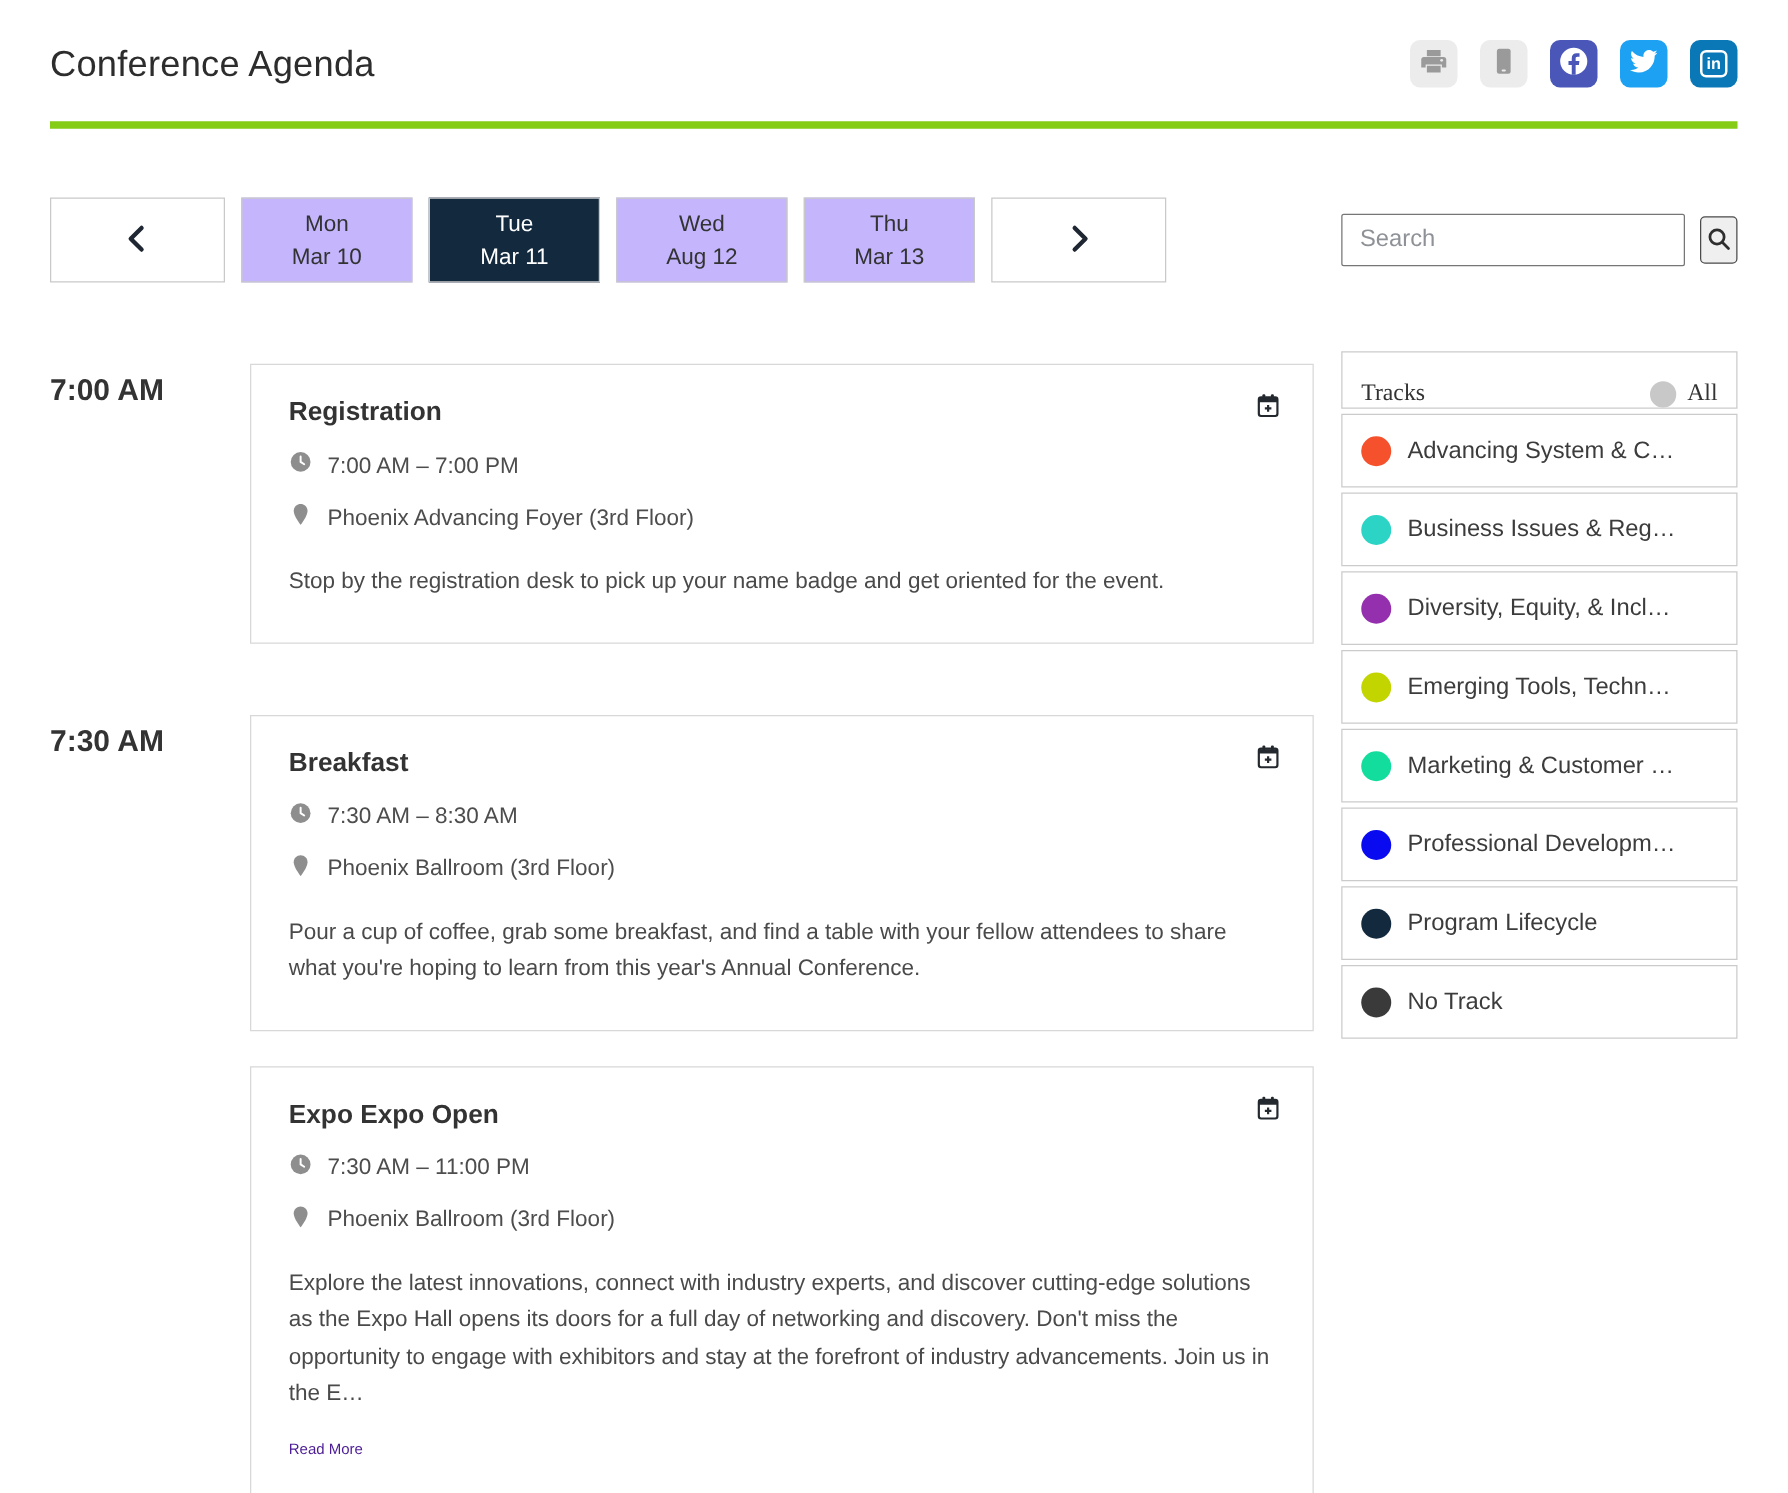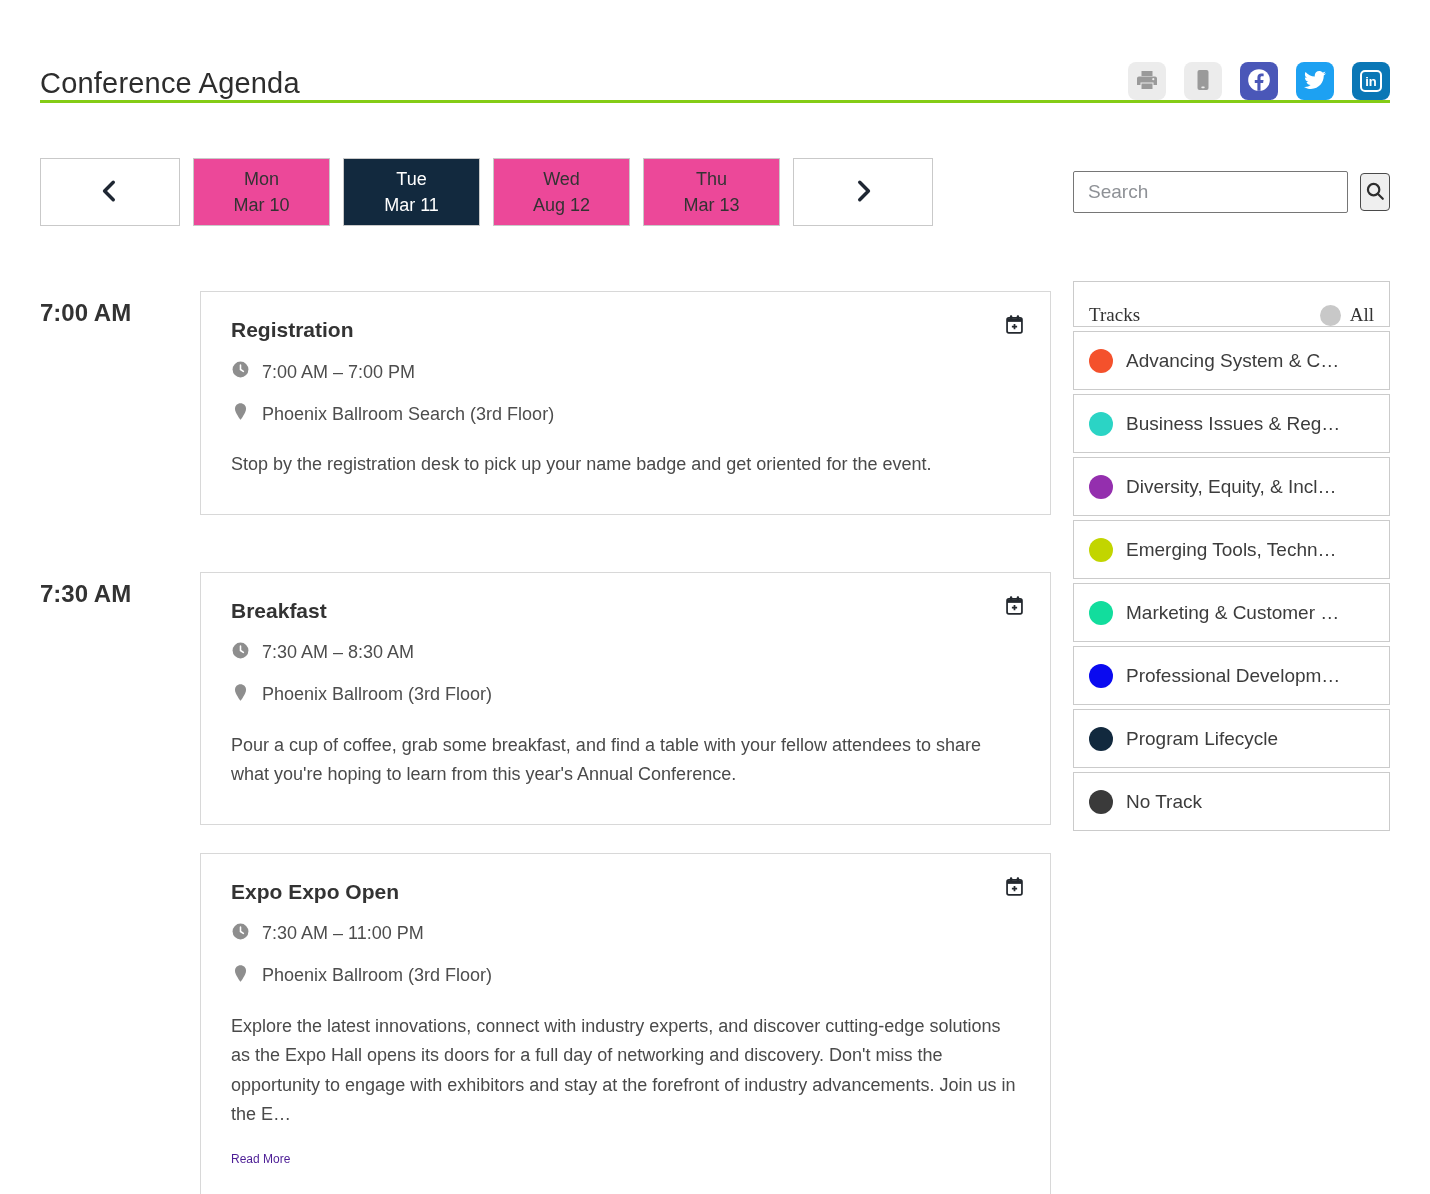--- a/index.html
+++ b/index.html
@@ -6,23 +6,23 @@
   html,body { background:#fff; }
   body {
     width: 1430px; min-height: 1194px;
     font-family: "Liberation Sans", sans-serif;
     color: #333;
   }
   .page { padding: 0 40px; }
 
   
   .header {
-    display: flex; justify-content: space-between; align-items: flex-end;
+    display: flex; justify-content: space-between; align-items: center;
     padding-top: 4px; height: 103px;
-    border-bottom: 3px solid #84cc16;
+    border-bottom: 6px solid #84cc16;
   }
   .page-title { font-size: 29px; font-weight: 400; color: #2d2d2d; letter-spacing: .2px; padding-top: 4px; }
   .header-actions { display: flex; gap: 18px; padding-top: 0; }
   .icon-btn {
     width: 38px; height: 38px; border-radius: 8px; border: none;
     display: flex; align-items: center; justify-content: center;
     cursor: pointer; background: #ececec;
   }
   .icon-btn.gray { background: #ececec; }
   .li-inner {
@@ -39,21 +39,21 @@
   .side-col { width: 317px; flex: none; }
 
   
   .date-nav { display: flex; gap: 13px; }
   .nav-arrow {
     width: 140px; height: 68px; background: #fff;
     border: 1px solid #c9c9c9; cursor: pointer;
     display: flex; align-items: center; justify-content: center;
   }
   .day-btn {
-    width: 137px; height: 68px; background: #ec4899;
+    width: 137px; height: 68px; background: #c4b5fd;
     border: 1px solid #c9c9c9; cursor: pointer;
     display: flex; flex-direction: column; align-items: center; justify-content: center;
     gap: 5px; font-size: 18px; color: #333;
     font-family: "Liberation Sans", sans-serif;
   }
   .day-btn.selected { background: #12293e; color: #fff; }
 
   
   .search-row { display: flex; gap: 12px; align-items: center; height: 68px; }
   .search-input {
@@ -226,21 +226,21 @@
                     </svg>
                 </span>
                 <span>7:00 AM – 7:00 PM</span>
               </div>
               <div class="meta-row">
                 <span>
                   <svg width="19" height="19" viewBox="0 0 24 24">
                       <path d="M12 1.5c-3.9 0-7 3.1-7 7 0 5.2 7 14 7 14s7-8.8 7-14c0-3.9-3.1-7-7-7z" fill="#8e8e8e"></path>
                     </svg>
                 </span>
-                <span>Phoenix Ballroom Search (3rd Floor)</span>
+                <span>Phoenix Advancing Foyer (3rd Floor)</span>
               </div>
             </div>
             <div class="session-desc">Stop by the registration desk to pick up your name badge and get oriented for the event.</div>
           </div>
         </div>
       </div>
 
       <div class="agenda-group g2">
         <div class="time-gutter">
           <div class="time-label">7:30 AM</div>

